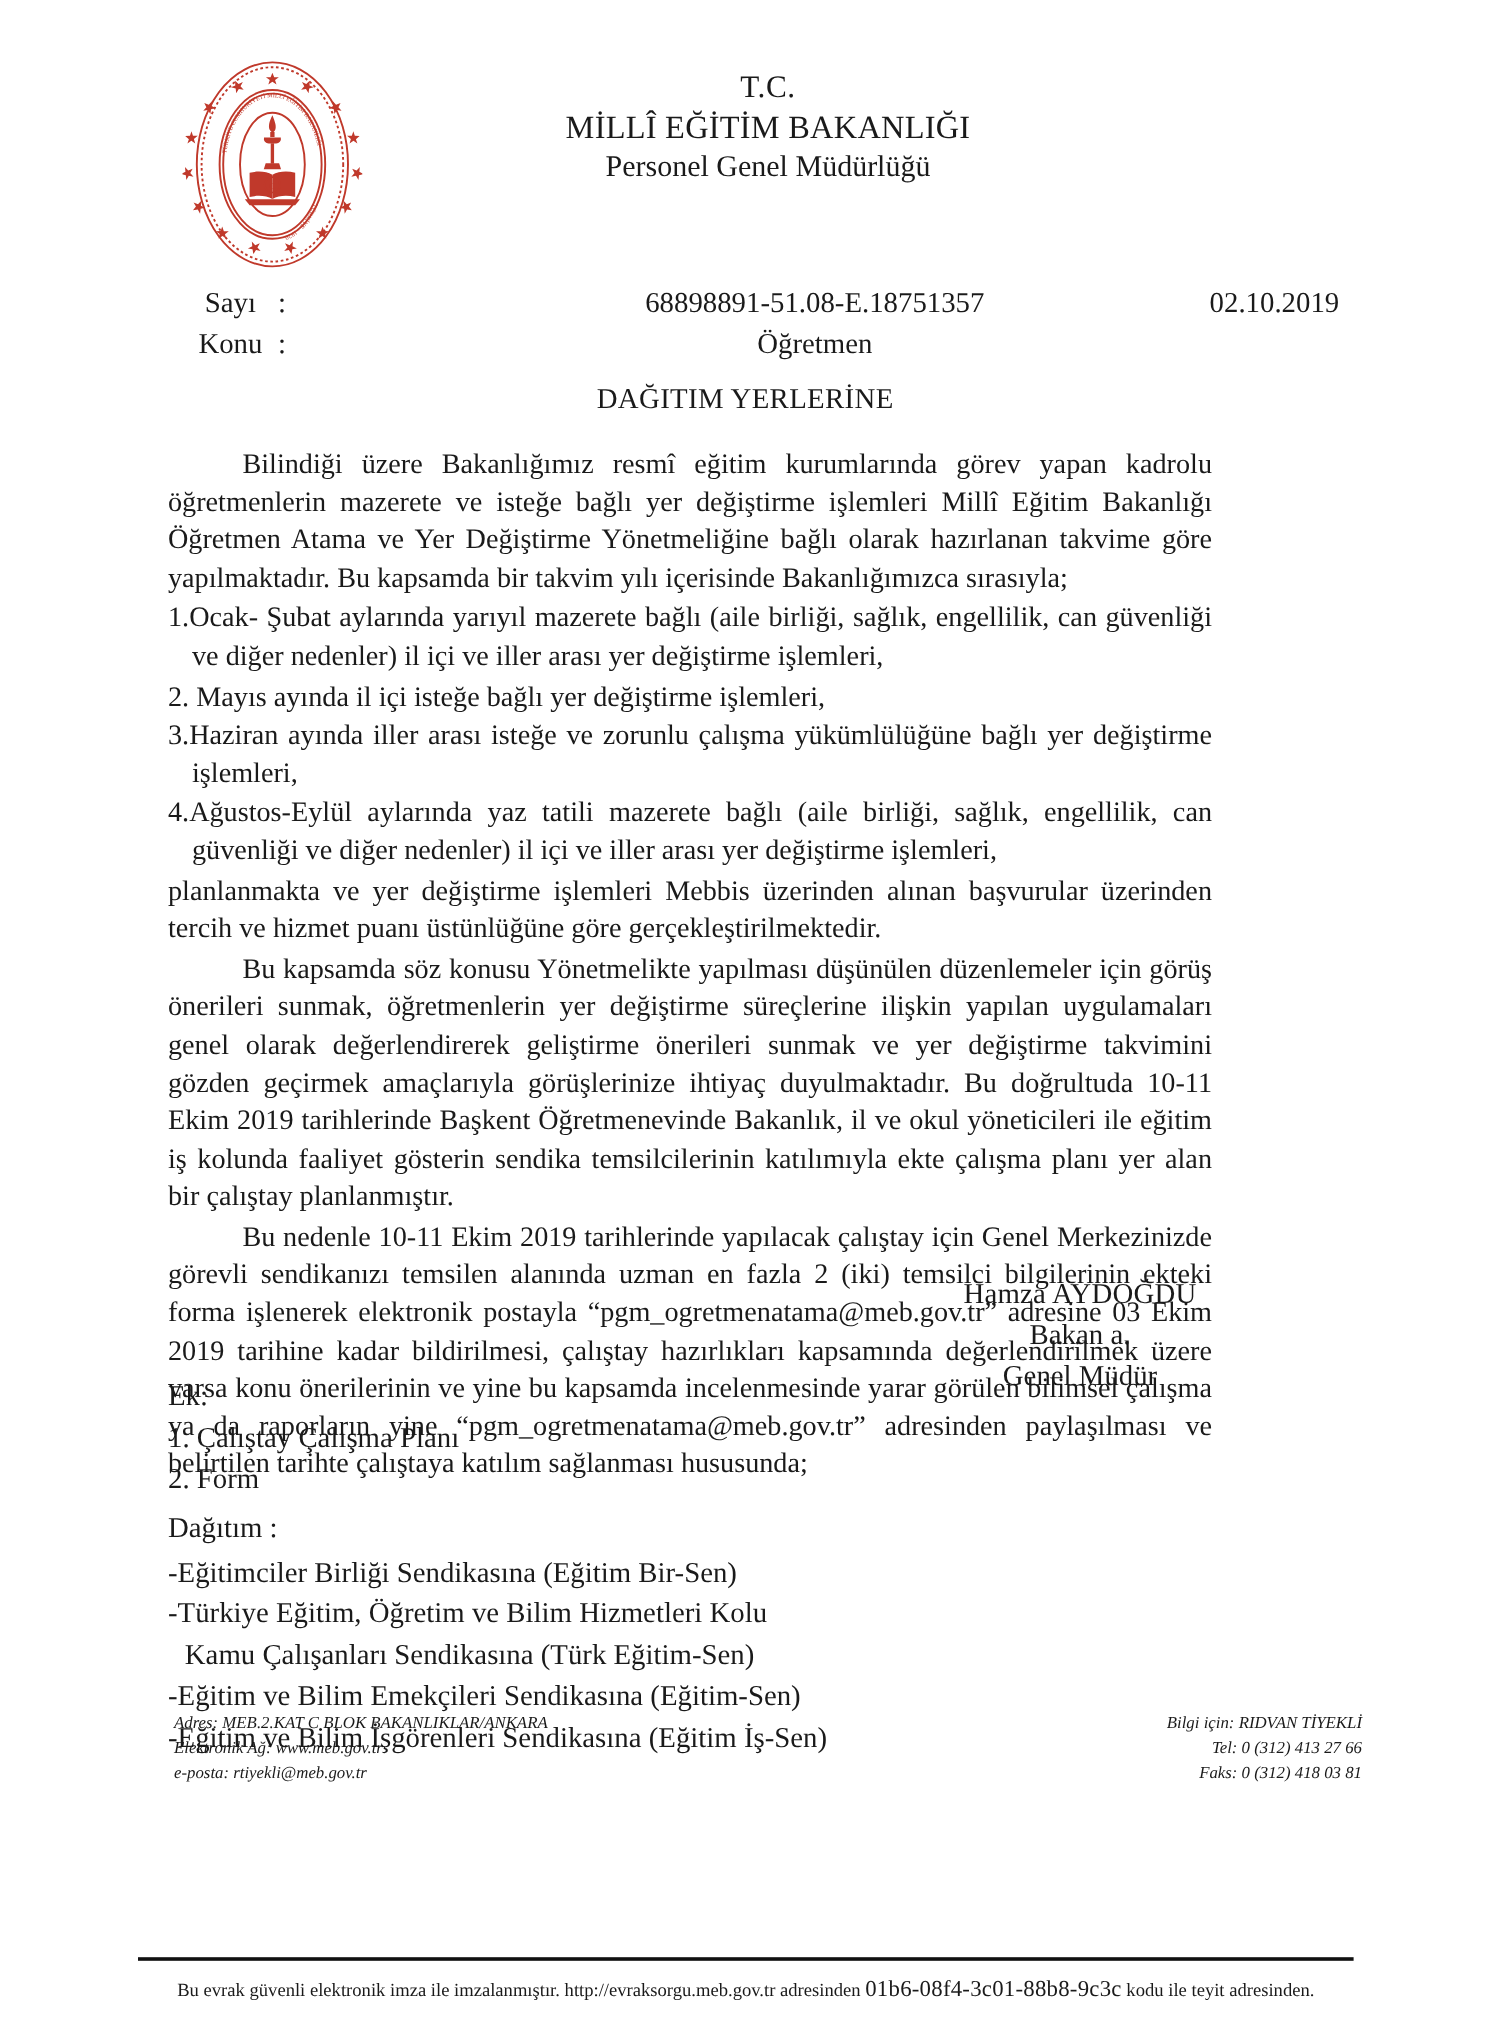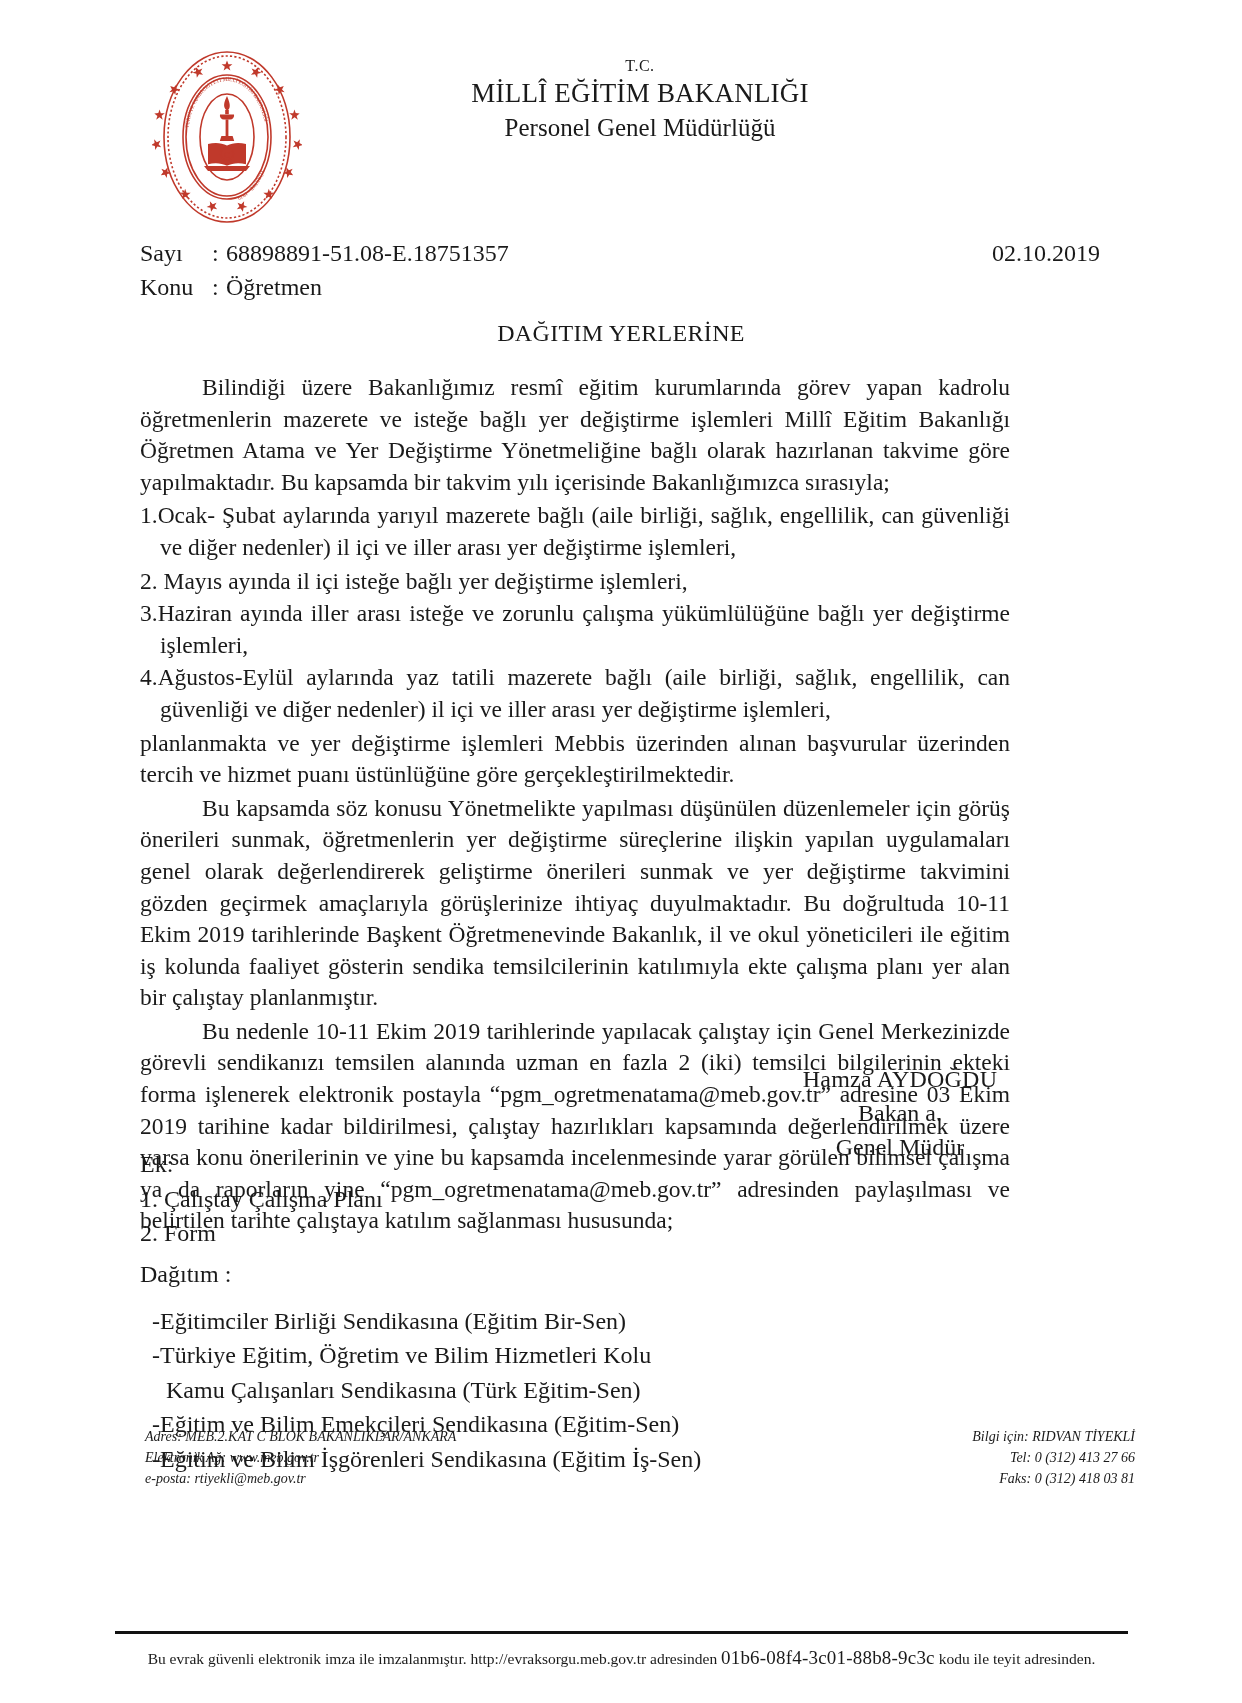--- a/index.html
+++ b/index.html
@@ -40,43 +40,44 @@
     height: 186px;
   }
   .header-titles {
     position: absolute;
     left: 330px;
     top: 12px;
     width: 620px;
     text-align: center;
   }
   .tc-line {
-    font-size: 16px;
+    font-size: 26px;
     letter-spacing: 0.5px;
     line-height: 1.28;
   }
   .ministry-line {
     font-size: 27px;
     letter-spacing: 0.2px;
     line-height: 1.3;
     white-space: nowrap;
   }
   .dept-line {
     font-size: 25px;
     line-height: 1.3;
   }
 
   
   .meta {
     position: absolute;
     top: 236px;
-    left: 140px;
+    left: 156px;
     width: 960px;
     font-size: 24px;
     line-height: 1.42;
+    text-align: center;
   }
   .meta-row {
     display: flex;
     align-items: baseline;
   }
   .meta-label { width: 72px; flex: none; }
   .meta-colon { width: 14px; flex: none; }
   .meta-value { flex: 1 1 auto; }
   .meta-date {
     position: absolute;
@@ -165,21 +166,21 @@
 
   .dagitim-block {
     position: absolute;
     top: 1258px;
     left: 140px;
     width: 760px;
     font-size: 24px;
     line-height: 1.4;
   }
   .dagitim-block .dg-title { margin-bottom: 2px; }
-  .dagitim-block ul { list-style: none; margin: 12px; padding: 0; }
+  .dagitim-block ul { list-style: none; margin: 0; padding: 0; }
   .dagitim-block ul li { line-height: 1.44; white-space: nowrap; }
   .dagitim-block ul li.indent { padding-left: 14px; }
 
   
   .footer-contact {
     position: absolute;
     top: 1426px;
     left: 145px;
     width: 990px;
     font-size: 14px;

